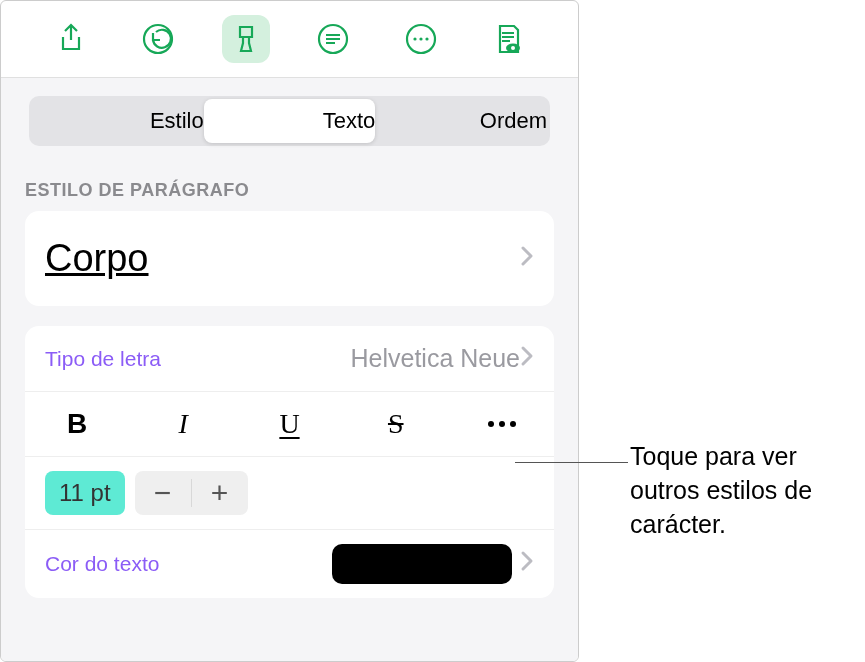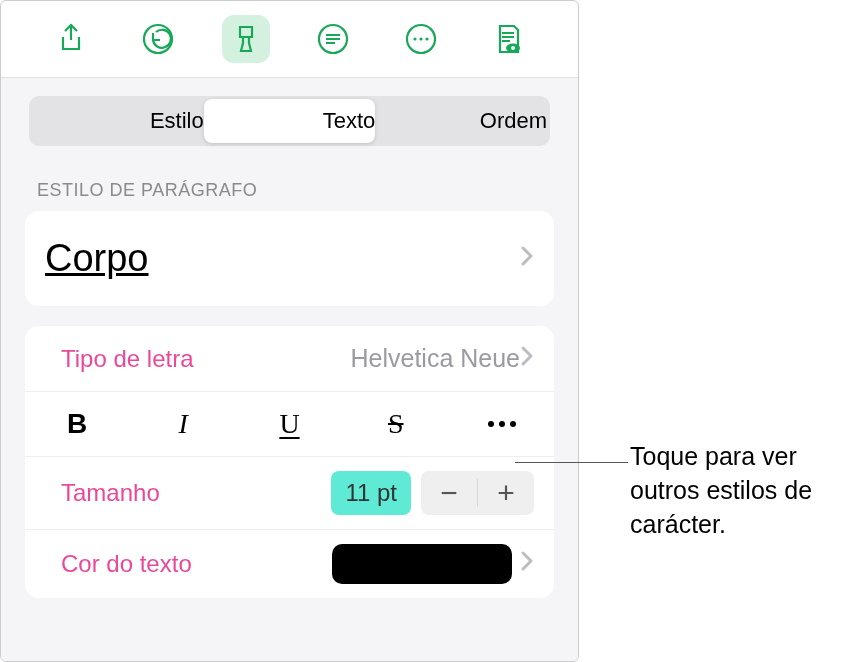--- a/index.html
+++ b/index.html
@@ -59,43 +59,43 @@
       color: #000;
       border-radius: 8px;
       cursor: pointer;
     }
     .segment.selected {
       background: #fff;
       box-shadow: 0 1px 4px rgba(0,0,0,0.15);
       font-weight: 500;
     }
     .section-header {
-      margin: 34px 36px 10px 36px;
+      margin: 34px 36px 10px 24px;
       font-size: 18px;
       letter-spacing: 0.5px;
       color: #8a8a8e;
       text-transform: uppercase;
+      font-weight: bold;
     }
     .card {
       background: #fff;
       border-radius: 14px;
       margin: 0 24px;
     }
     .row {
       display: flex;
       align-items: center;
       padding: 18px 20px;
       min-height: 64px;
       position: relative;
     }
     .row-label {
-      font-size: 24px;
-      color: #ec4899;
+      font-size: 21px;
+      color: #8b5cf6;
       flex: 1;
-      margin-left: 16px;
     }
     .row-value {
       font-size: 25px;
       color: #9a9aa0;
     }
     .chevron {
       color: #bcbcc2;
       font-size: 24px;
     }
     .big-title {
@@ -287,21 +287,20 @@
         <div class="style-btn">
           <div class="more-dots">
             <span></span>
               <span></span>
               <span></span>
           </div>
         </div>
       </div>
 
       <div class="size-row">
-        <div class="row-label">Tamanho</div>
         <div class="size-box">11 pt</div>
         <div class="stepper">
           <div class="stepper-btn">−</div>
           <div class="stepper-divider"></div>
           <div class="stepper-btn">+</div>
         </div>
       </div>
 
       <div class="color-row">
         <div class="row-label">Cor do texto</div>

